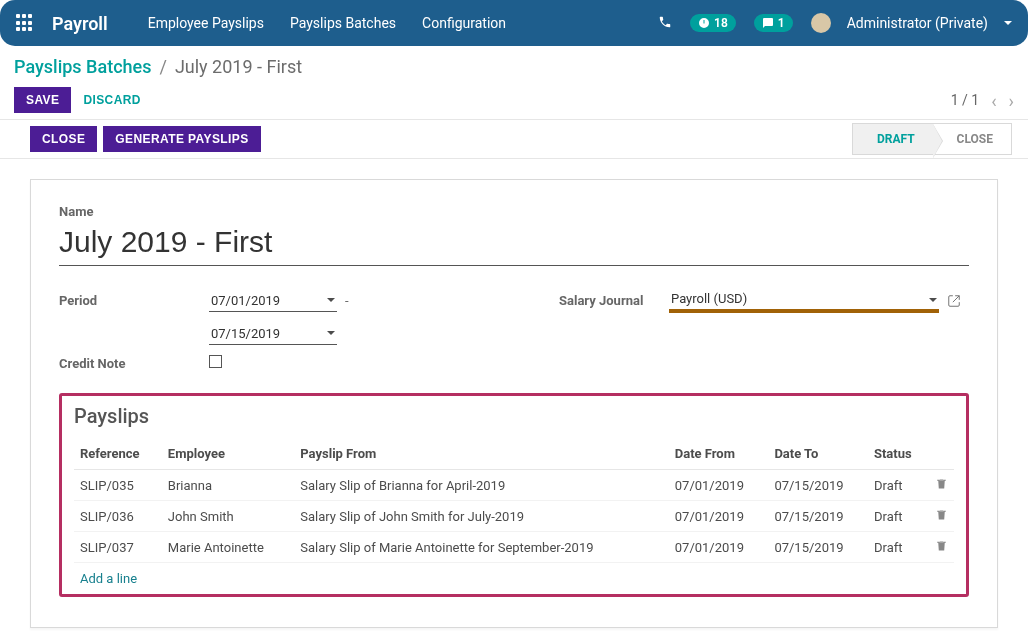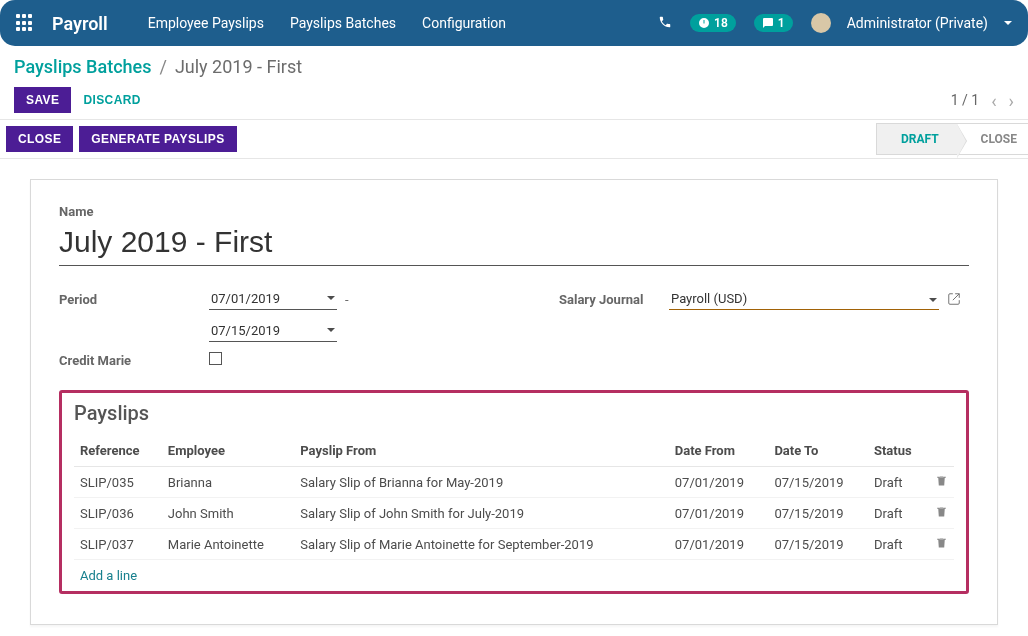--- a/index.html
+++ b/index.html
@@ -65,21 +65,21 @@
 .breadcrumb .current { color: #6c6c6c; }
 .controlbar-row2 { display: flex; align-items: center; margin-top: 10px; }
 .btn { display: inline-block; padding: 6px 12px; font-size: 12px; font-weight: 700; border: none; cursor: pointer; letter-spacing: 0.4px; }
 .btn-primary { background: #4c1d95; color: #fff; }
 .btn-link { background: transparent; color: #00a09d; font-weight: 700; }
 .controlbar-row2 .spacer { flex: 1; }
 .pager { display: flex; align-items: center; gap: 12px; color: #666; font-size: 14px; }
 .pager .arrow { color: #aaa; font-size: 18px; cursor: pointer; user-select: none; }
 
 
-.statusbar { display: flex; align-items: stretch; border-top: 1px solid #e6e6e6; border-bottom: 1px solid #e6e6e6; background: #fff; padding: 6px 6px; }
+.statusbar { display: flex; align-items: stretch; border-top: 1px solid #e6e6e6; border-bottom: 1px solid #e6e6e6; background: #fff; padding: 6px 30px; }
 .statusbar .btn { margin-right: 6px; }
 .statusbar .spacer { flex: 1; }
 .status-stages { display: flex; align-items: center; margin: -6px -14px -6px 0; }
 .stage { position: relative; padding: 8px 18px 8px 24px; font-size: 12px; font-weight: 700; color: #888; background: #fff; border-top: 1px solid #d9d9d9; border-bottom: 1px solid #d9d9d9; }
 .stage.active { color: #00a09d; background: #f0f0f0; }
 .stage.first { border-left: 1px solid #d9d9d9; }
 .stage::after { content: ""; position: absolute; right: -9px; top: 0; width: 0; height: 0; border-top: 17px solid transparent; border-bottom: 17px solid transparent; border-left: 9px solid #fff; z-index: 2; }
 .stage.active::after { border-left-color: #f0f0f0; }
 .stage::before { content: ""; position: absolute; right: -10px; top: 0; width: 0; height: 0; border-top: 17px solid transparent; border-bottom: 17px solid transparent; border-left: 10px solid #d9d9d9; z-index: 1; }
 .stage:last-child::after, .stage:last-child::before { display:none; }
@@ -91,21 +91,21 @@
 .field-label { color: #666; font-size: 13px; font-weight: 700; }
 .name-row .field-label { margin-bottom: 4px; display:block; }
 .name-input { font-size: 30px; font-weight: 400; color: #333; width: 100%; border: none; border-bottom: 1px solid #555; padding: 2px 0 6px; outline: none; }
 
 .form-grid { display: grid; grid-template-columns: 150px 200px 1fr 110px 270px 30px; column-gap: 0; row-gap: 10px; align-items: center; margin-top: 22px; }
 .form-grid .field-label { padding-right: 10px; }
 .date-cell { display: flex; align-items: center; gap: 6px; }
 .date-picker { display: flex; align-items: center; justify-content: space-between; width: 128px; border-bottom: 1px solid #555; padding: 3px 2px; font-size: 13px; color: #333; cursor: pointer; }
 .date-picker .caret { border: 4px solid transparent; border-top-color: #4c4c4c; margin-top: 3px; }
 .dash { color: #666; padding: 0 2px; }
-.m2o { display: flex; align-items: flex-end; justify-content: space-between; border-bottom: 1px solid #a16207; padding: 3px 2px; font-size: 13px; color: #333; cursor: pointer; min-width: 250px; }
+.m2o { display: flex; align-items: flex-end; justify-content: space-between; border-bottom: 4px solid #a16207; padding: 3px 2px; font-size: 13px; color: #333; cursor: pointer; min-width: 250px; }
 .m2o .caret { border: 4px solid transparent; border-top-color: #4c4c4c; margin-top: 3px; }
 .ext-link { margin-left: 8px; color: #6b6b6b; display:inline-flex; }
 .ext-link svg { width: 14px; height: 14px; stroke: #6b6b6b; fill: none; stroke-width: 1.6; }
 .checkbox { width: 13px; height: 13px; border: 1px solid #555; display:inline-block; background:#fff; }
 
 
 .payslips-box { border: 3px solid #b52e61; border-radius: 3px; margin-top: 22px; padding: 8px 12px 6px; }
 .payslips-title { font-size: 20px; color: #555; font-weight: 500; margin-bottom: 10px; }
 table.payslips { width: 100%; border-collapse: collapse; font-size: 13px; }
 table.payslips th { text-align: left; font-weight: 700; color: #4c4c4c; padding: 8px 6px; border-bottom: 1px solid #e6e6e6; }
@@ -232,21 +232,21 @@
         <div class="date-picker">
           <span>07/15/2019</span>
           <span class="caret"></span>
         </div>
       </div>
       <div></div>
         <div></div>
         <div></div>
         <div></div>
 
-      <div class="field-label">Credit Marie</div>
+      <div class="field-label">Credit Note</div>
       <div><span class="checkbox"></span></div>
       <div></div>
         <div></div>
         <div></div>
         <div></div>
     </div>
 
     <div class="payslips-box">
       <div class="payslips-title">Payslips</div>
       <table class="payslips">
@@ -258,21 +258,21 @@
             <th>Date From</th>
             <th>Date To</th>
             <th>Status</th>
             <th class="trash"></th>
           </tr>
         </thead>
         <tbody id="payslips-body">
             <tr>
               <td>SLIP/035</td>
               <td>Brianna</td>
-              <td>Salary Slip of Brianna for May-2019</td>
+              <td>Salary Slip of Brianna for April-2019</td>
               <td>07/01/2019</td>
               <td>07/15/2019</td>
               <td>Draft</td>
               <td class="trash"><span><svg viewBox="0 0 24 24">
                     <path d="M6 7h12l-1 14H7L6 7zm3-3h6l1 2H8l1-2zM4 7h16v-2H4v2z"></path>
                   </svg></span></td>
             </tr>
             <tr>
               <td>SLIP/036</td>
               <td>John Smith</td>

